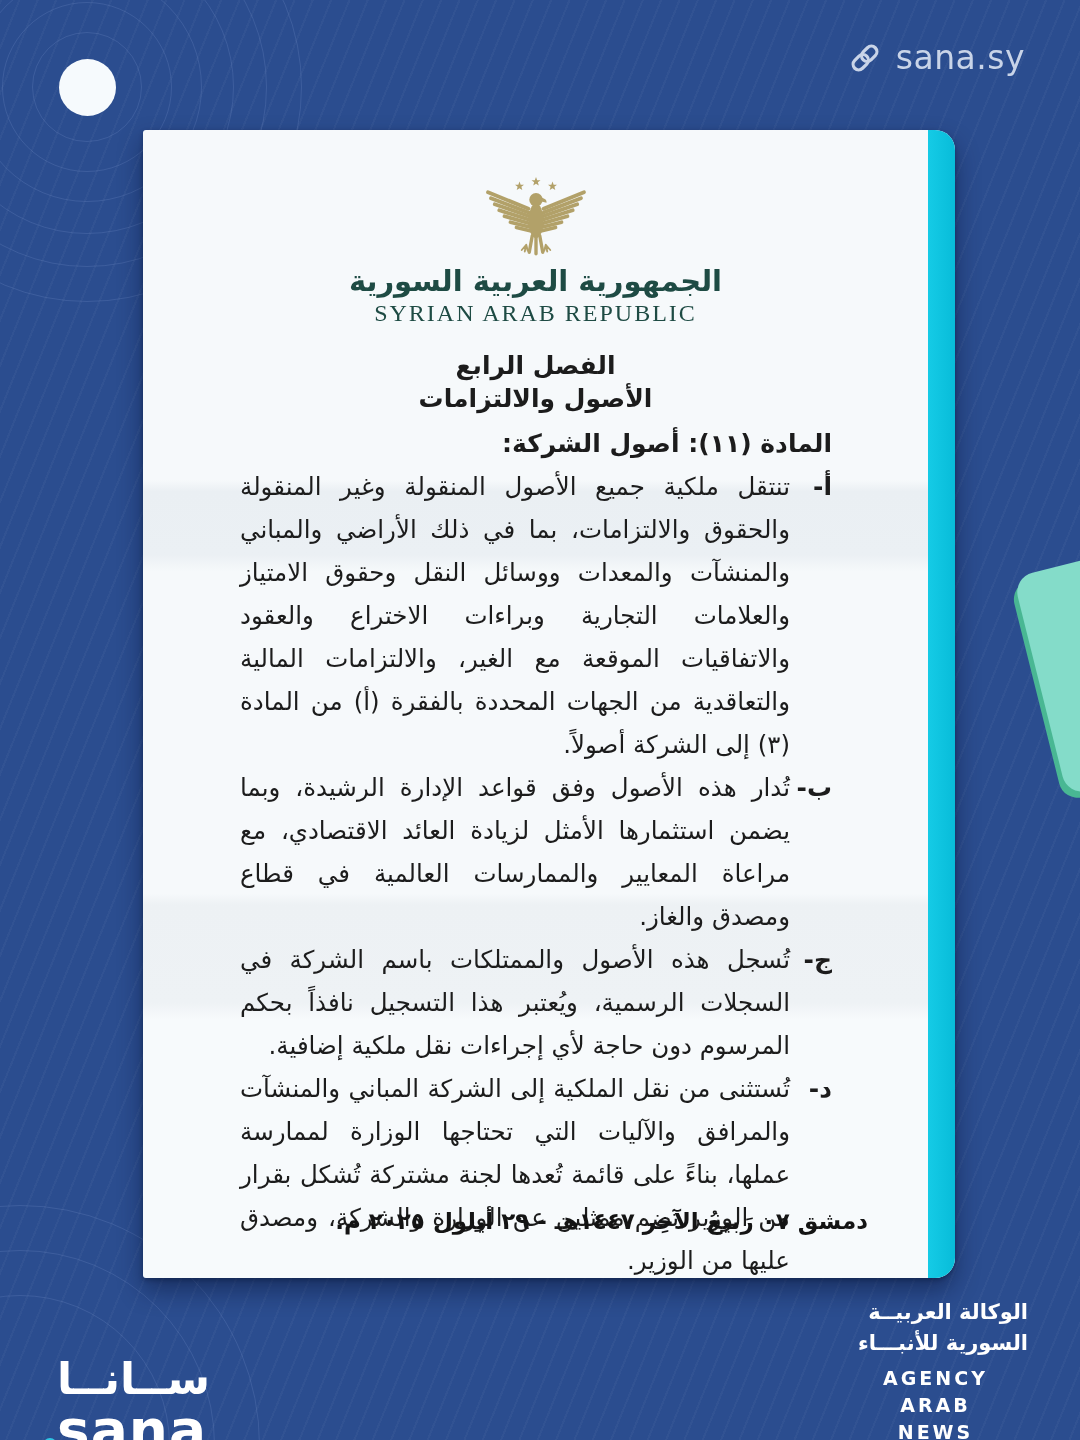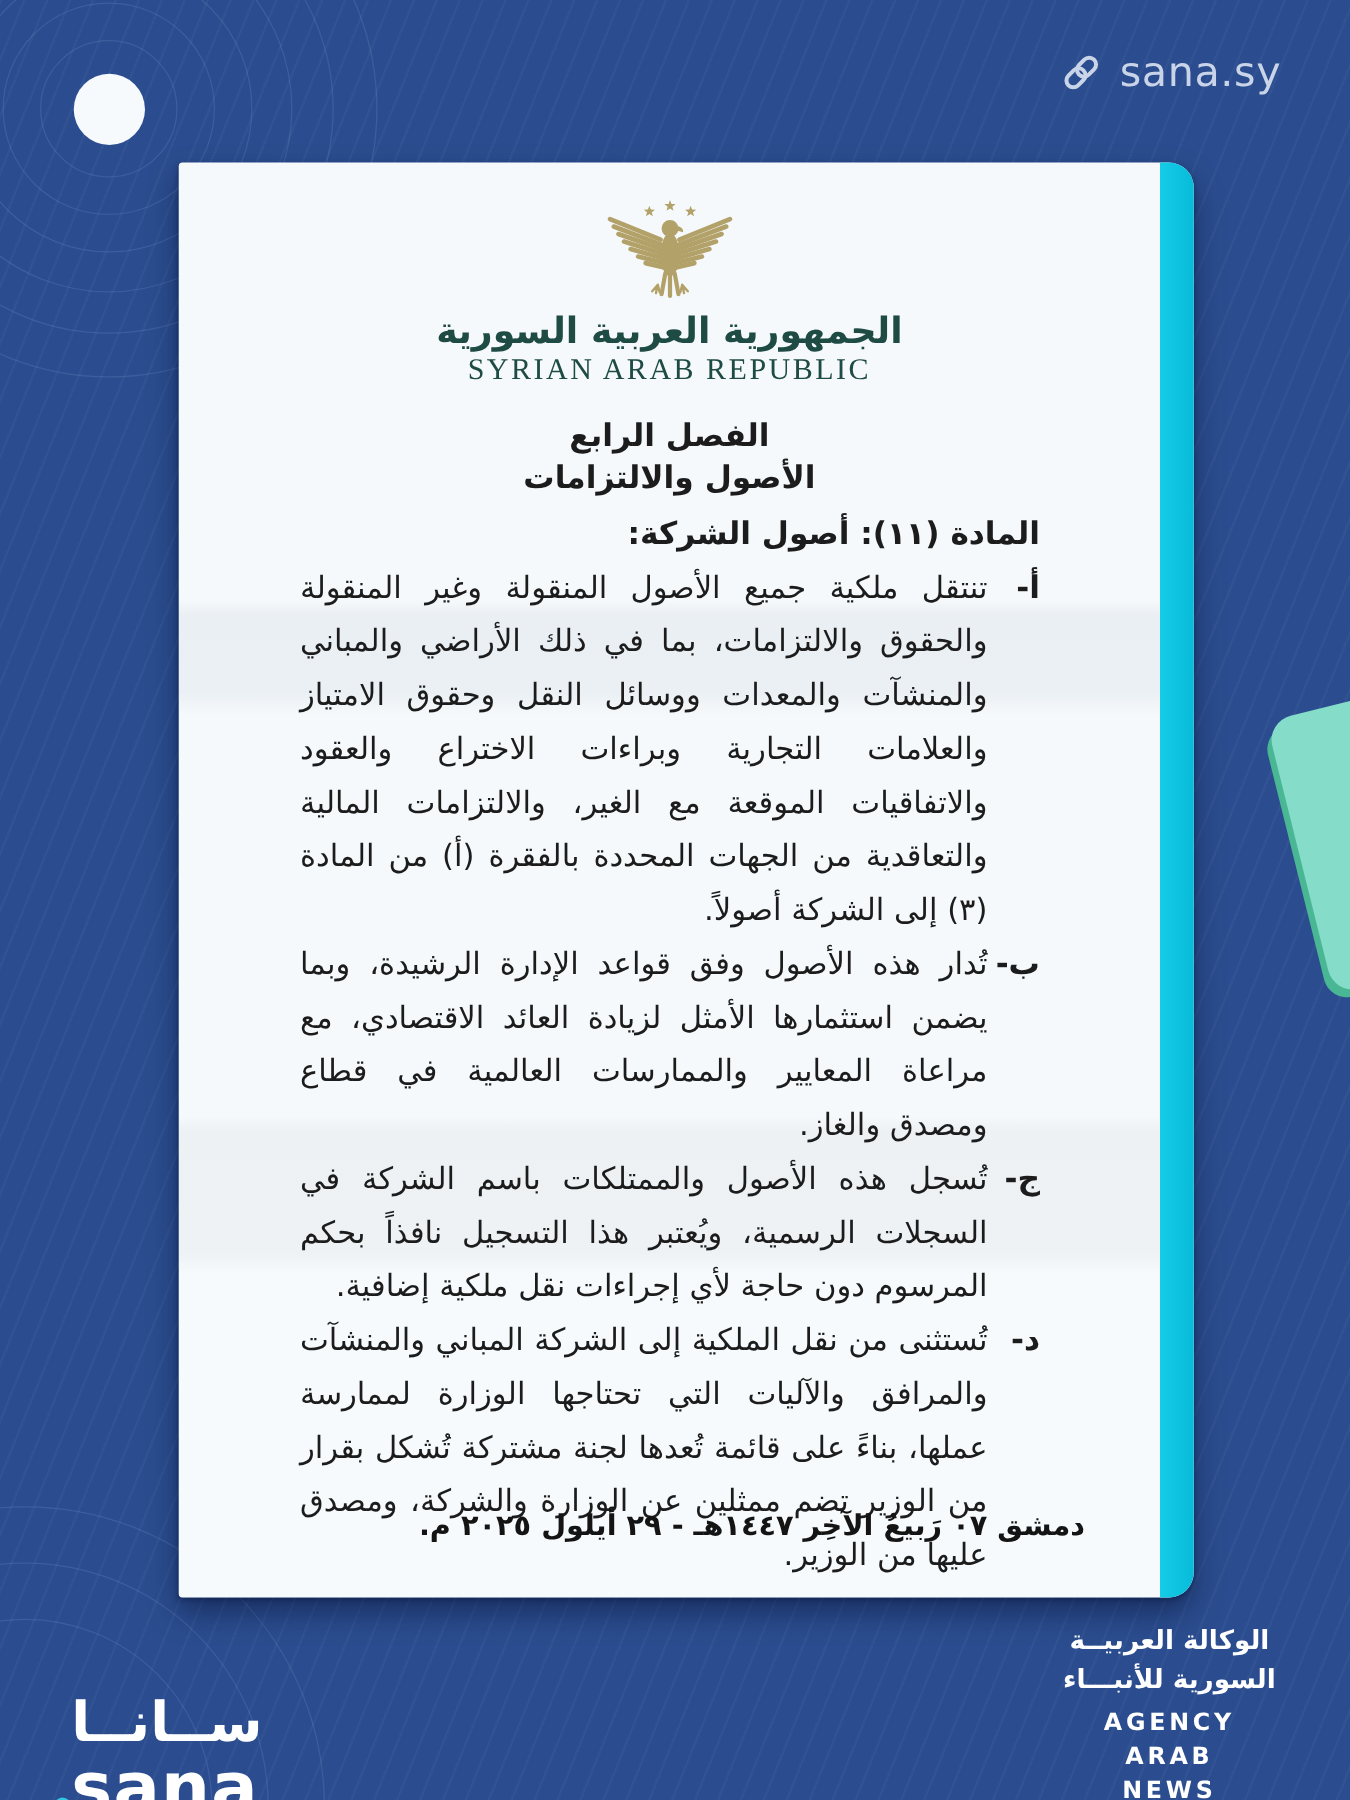--- a/index.html
+++ b/index.html
@@ -54,21 +54,21 @@
       #f7fafc 100%);
     border-radius:3px 20px 20px 3px;
   }
   .spine {
     position:absolute; top:0; right:0; width:27px; height:100%;
     background:linear-gradient(90deg,#15cbe6,#08bcd9);
     border-radius:0 20px 20px 0;
   }
   .content {
     position:absolute; left:0; right:27px; top:0; bottom:0;
-    direction:rtl; padding-top:30px; color:#1c1c1c;
+    direction:rtl; padding-top:47px; color:#1c1c1c;
   }
   .emblem svg { display:block; margin:0 auto; }
   .emblem-ar {
     text-align:center; color:#1e4b44; font-size:29px; font-weight:bold; line-height:36px;
   }
   .emblem-en {
     text-align:center; color:#1e4b44; font-size:24px; line-height:28px;
     font-family:"Liberation Serif", serif; letter-spacing:2px;
   }
   .chapter { margin-top:22px; text-align:center; font-weight:bold; font-size:25px; line-height:33px; }
@@ -89,21 +89,21 @@
   }
   
   .sana-logo { position:absolute; left:57px; top:1354px; color:#ffffff; }
   .sana-logo .ar { font-size:44px; font-weight:bold; line-height:50px; letter-spacing:2px; }
   .sana-logo .latin { position:relative; font-size:55px; font-weight:bold; line-height:52px; letter-spacing:1px; }
   .sana-logo .cyan-dot {
     position:absolute; left:-14px; bottom:4px; width:14px; height:14px;
     background:#2ec6e4; border-radius:50%;
   }
   .agency { position:absolute; right:52px; top:1297px; width:185px; text-align:center; color:#ffffff; }
-  .agency .ar { font-size:21px; font-weight:bold; line-height:31px; }
+  .agency .ar { font-size:21px; font-weight:bold; line-height:31px;text-align:right; }
   .agency .en { font-size:19px; font-weight:bold; letter-spacing:3px; line-height:27px; margin-top:6px; }
 </style>
 </head>
 <body>
 
 <div class="texture"></div>
 
 <div class="ring" style="left:32px;top:32px;width:110px;height:110px;"></div>
 <div class="ring" style="left:2px;top:2px;width:170px;height:170px;"></div>
 <div class="ring" style="left:-28px;top:-28px;width:230px;height:230px;"></div>

